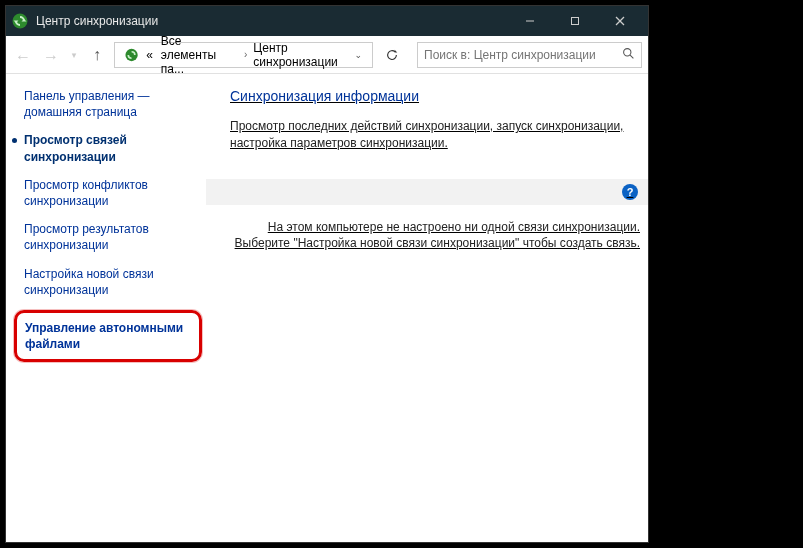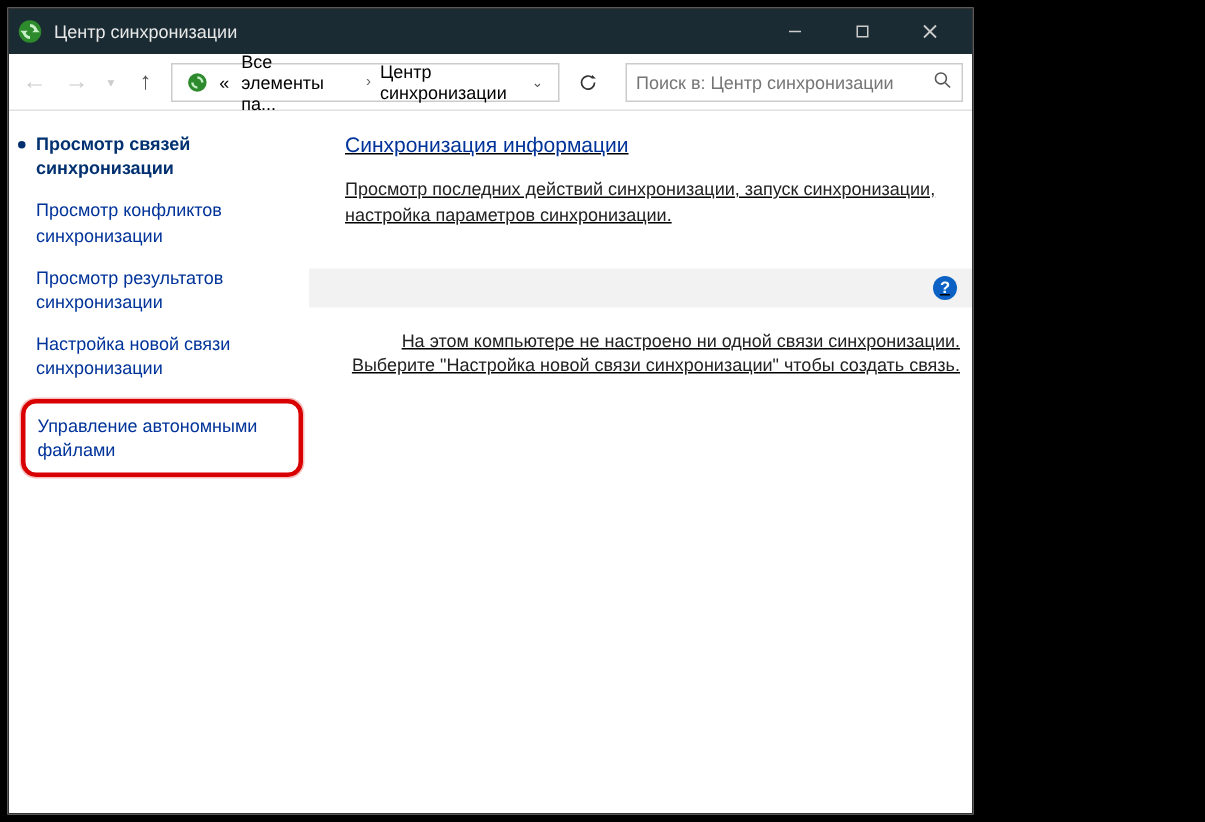--- a/index.html
+++ b/index.html
@@ -126,20 +126,21 @@
     background: #003070;
     border-radius: 50%;
   }
   .side-link.highlighted {
     border: 3px solid #d80000;
     border-radius: 10px;
     padding: 7px 8px;
     margin-left: -10px;
     margin-right: -6px;
     box-shadow: 0 0 0 1px rgba(216,0,0,0.25);
+    font-weight: bold;
   }
   .main {
     flex: 1;
     padding: 14px 0 10px 24px;
     overflow: hidden;
     text-decoration: underline;
   }
   .main h1 {
     color: #003399;
     font-size: 14px;
@@ -252,20 +253,21 @@
         <svg width="13" height="13" viewBox="0 0 16 16">
             <circle cx="6.5" cy="6.5" r="4.5" fill="none" stroke="#555" stroke-width="1.3"></circle>
             <line x1="10" y1="10" x2="14" y2="14" stroke="#555" stroke-width="1.3"></line>
           </svg>
       </span>
     </div>
   </div>
 
   <div class="body">
     <div class="sidebar">
+      <div class="side-link">Панель управления — домашняя страница</div>
       <div class="side-link active">Просмотр связей синхронизации</div>
       <div class="side-link">Просмотр конфликтов синхронизации</div>
       <div class="side-link">Просмотр результатов синхронизации</div>
       <div class="side-link">Настройка новой связи синхронизации</div>
       <div class="side-link highlighted">Управление автономными файлами</div>
     </div>
 
     <div class="main">
       <h1>Синхронизация информации</h1>
       <div class="desc">Просмотр последних действий синхронизации, запуск синхронизации, настройка параметров синхронизации.</div>

